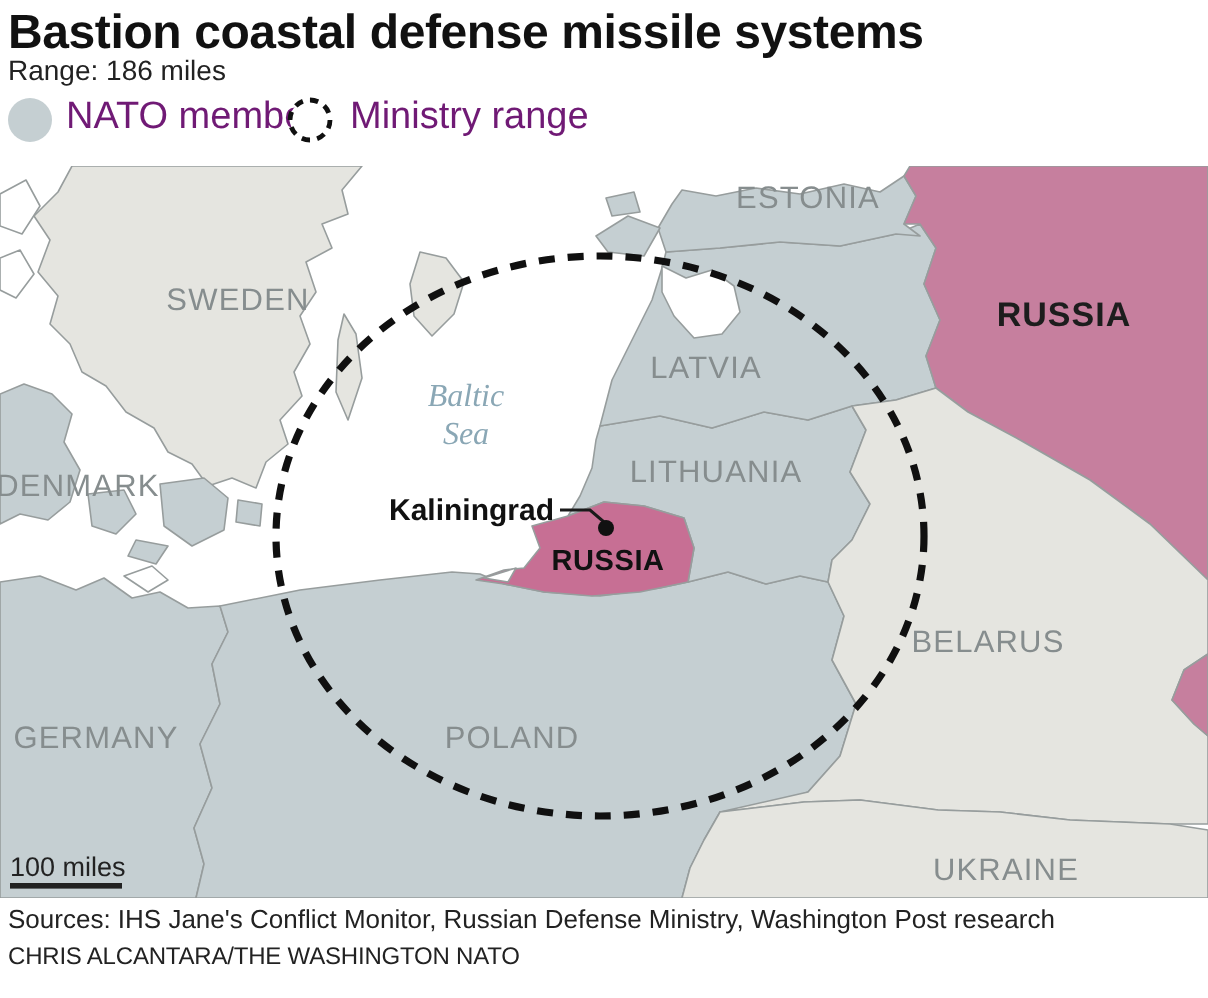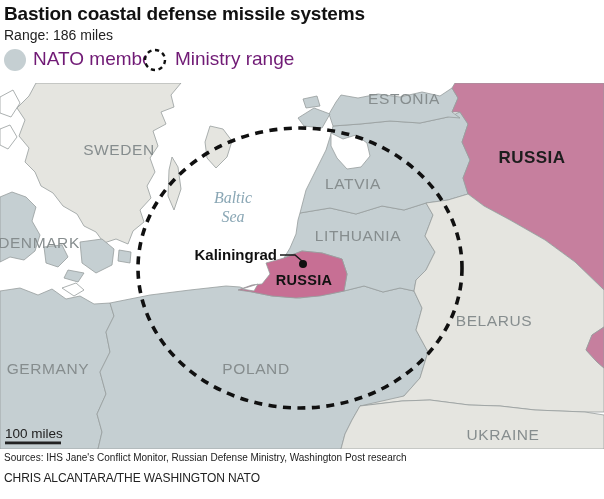--- a/index.html
+++ b/index.html
@@ -1,18 +1,18 @@
 <!DOCTYPE html>
 <html style="--nato: #c5cfd2; --neutral: #e5e5e0; --russia: #c67f9e; --kaliningrad: #c76f94; --border: #979d9d; --label-grey: #868d8e; --sea-label: #8aa7b5;"><head>
 <meta charset="utf-8">
 <style>
   html,body{margin:0;padding:0;background:#fff;}
   .page{position:relative;width:604px;height:499px;background:#fff;overflow:hidden;
         font-family:"Liberation Sans",sans-serif;}
-  .title{position:absolute;left:4px;top:3px;font-size:19px;font-weight:bold;color:#111;
+  .title{position:absolute;left:4px;top:3px;font-size:24px;font-weight:bold;color:#111;
          letter-spacing:-0.2px;white-space:nowrap;}
   .subtitle{position:absolute;left:4px;top:27px;font-size:14px;color:#222;}
   .legend{position:absolute;left:4px;top:48px;height:24px;width:596px;}
   .nato-swatch{position:absolute;left:0;top:1px;width:22px;height:22px;border-radius:50%;
                background:var(--nato);}
   .legend-label{position:absolute;top:0;font-size:19px;color:#701a75;white-space:nowrap;}
   .lbl-nato{left:29px;}
   .lbl-range{left:171px;}
   .dash-swatch{position:absolute;left:139px;top:0;}
   .map-svg{position:absolute;left:0;top:83px;}
@@ -27,21 +27,21 @@
   .rlabel{font-family:"Liberation Sans",sans-serif;font-size:17px;font-weight:bold;fill:#1d1d1d;
           letter-spacing:0.5px;text-anchor:middle;}
   .rlabel-sm{font-family:"Liberation Sans",sans-serif;font-size:14.5px;font-weight:bold;fill:#111;
           letter-spacing:0.3px;text-anchor:middle;}
   .klabel{font-family:"Liberation Sans",sans-serif;font-size:15px;font-weight:bold;fill:#111;
           text-anchor:end;}
   .sealabel{font-family:"Liberation Serif",serif;font-style:italic;font-size:16px;
           fill:var(--sea-label);text-anchor:middle;}
   .scale-text{font-family:"Liberation Sans",sans-serif;font-size:13.5px;fill:#222;}
   .anno-line{fill:none;stroke:#1a1a1a;stroke-width:1.5;}
-  .sources{position:absolute;left:4px;top:452px;font-size:10px;color:#222;white-space:nowrap;}
+  .sources{position:absolute;left:4px;top:452px;font-size:13px;color:#222;white-space:nowrap;}
   .credit{position:absolute;left:4px;top:471px;font-size:12px;color:#222;letter-spacing:-0.1px;
           white-space:nowrap;}
 </style>
 </head>
 <body>
 
 <div class="page">
 
   <div class="title">Bastion coastal defense missile systems</div>
   <div class="subtitle">Range: 186 miles</div>

